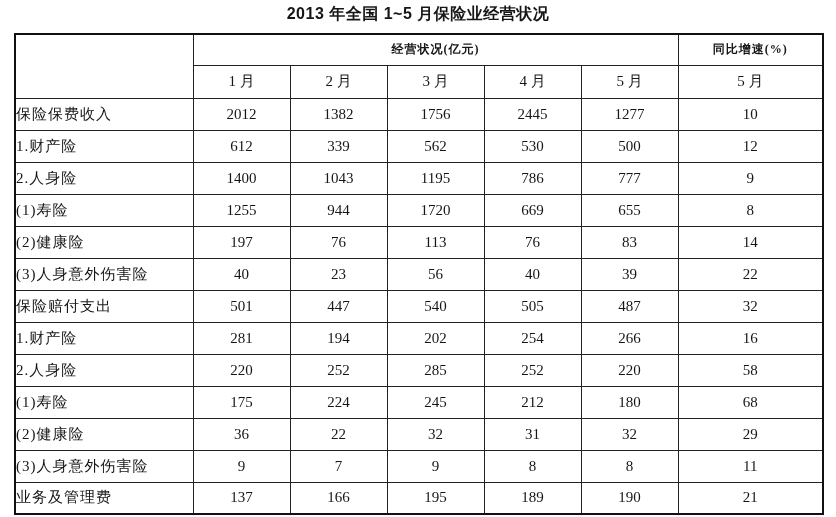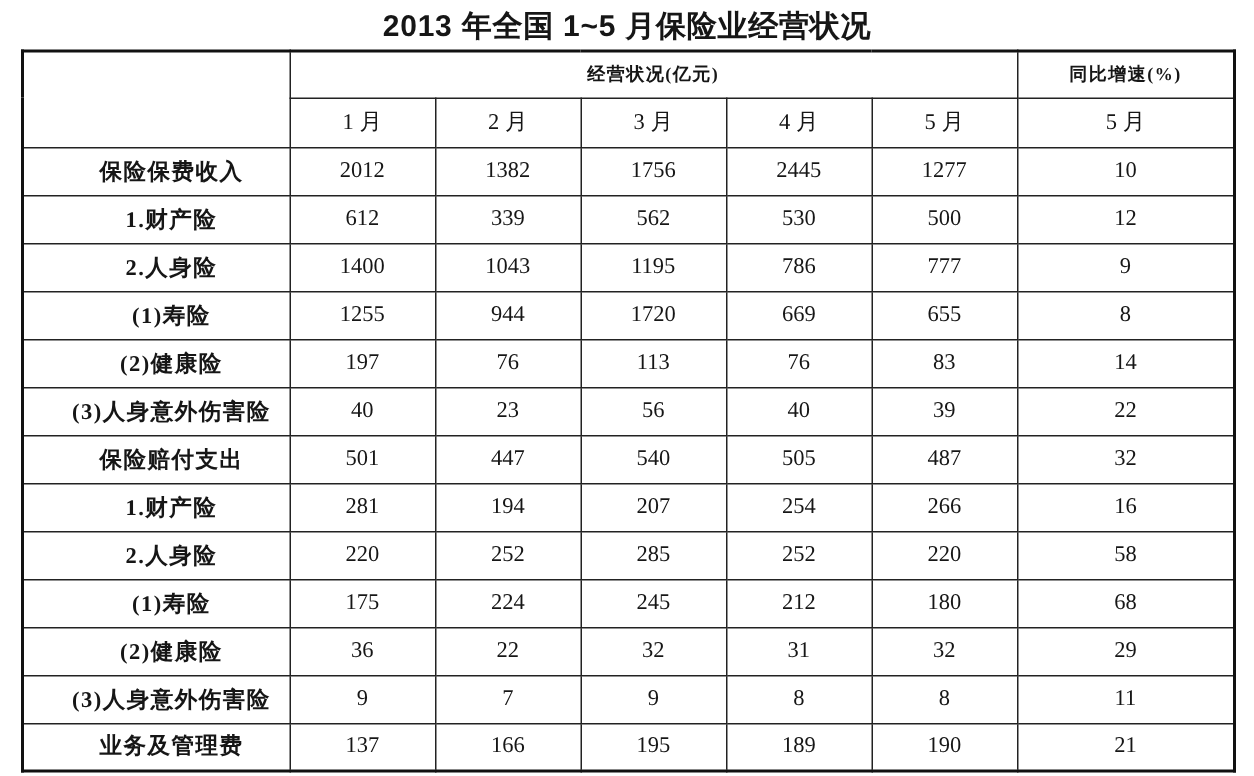--- a/index.html
+++ b/index.html
@@ -15,21 +15,21 @@
     position: relative;
     background: #ffffff;
   }
   .title {
     position: absolute;
     top: 4px; left: 0;
     width: 100%;
     text-align: center;
     font-family: "Liberation Sans", "DejaVu Sans", sans-serif;
     font-weight: bold;
-    font-size: 20px;
+    font-size: 16px;
     letter-spacing: 0.5px;
     color: #161616;
   }
   table.main {
     position: absolute;
     top: 33px; left: 14px;
     width: 808px;
     border-collapse: collapse;
     table-layout: fixed;
     background: #ffffff;
@@ -42,24 +42,23 @@
     vertical-align: middle;
     padding: 0 4px;
     overflow: hidden;
     white-space: nowrap;
   }
   table.main { border: 2px solid #111111; }
   tr.group-row th { height: 31px; font-weight: bold; font-size: 12px; letter-spacing: 1px; }
   tr.month-row th { height: 33px; font-weight: normal; }
   tbody tr { height: 32px; }
   tbody td.row-label {
-    text-align: center;
-    padding-left: 24px;
+    text-align: left;
+    padding-left: 0;
     letter-spacing: 1px;
-    font-weight: bold;
   }
   col.c-label  { width: 178px; }
   col.c-month  { width: 97px; }
   col.c-growth { width: 145px; }
 </style>
 </head>
 <body>
 
 <div class="page">
   <div class="title">2013 年全国 1~5 月保险业经营状况</div>
@@ -150,21 +149,21 @@
           <td>447</td>
           <td>540</td>
           <td>505</td>
           <td>487</td>
           <td>32</td>
         </tr>
         <tr>
           <td class="row-label">1.财产险</td>
           <td>281</td>
           <td>194</td>
-          <td>207</td>
+          <td>202</td>
           <td>254</td>
           <td>266</td>
           <td>16</td>
         </tr>
         <tr>
           <td class="row-label">2.人身险</td>
           <td>220</td>
           <td>252</td>
           <td>285</td>
           <td>252</td>

